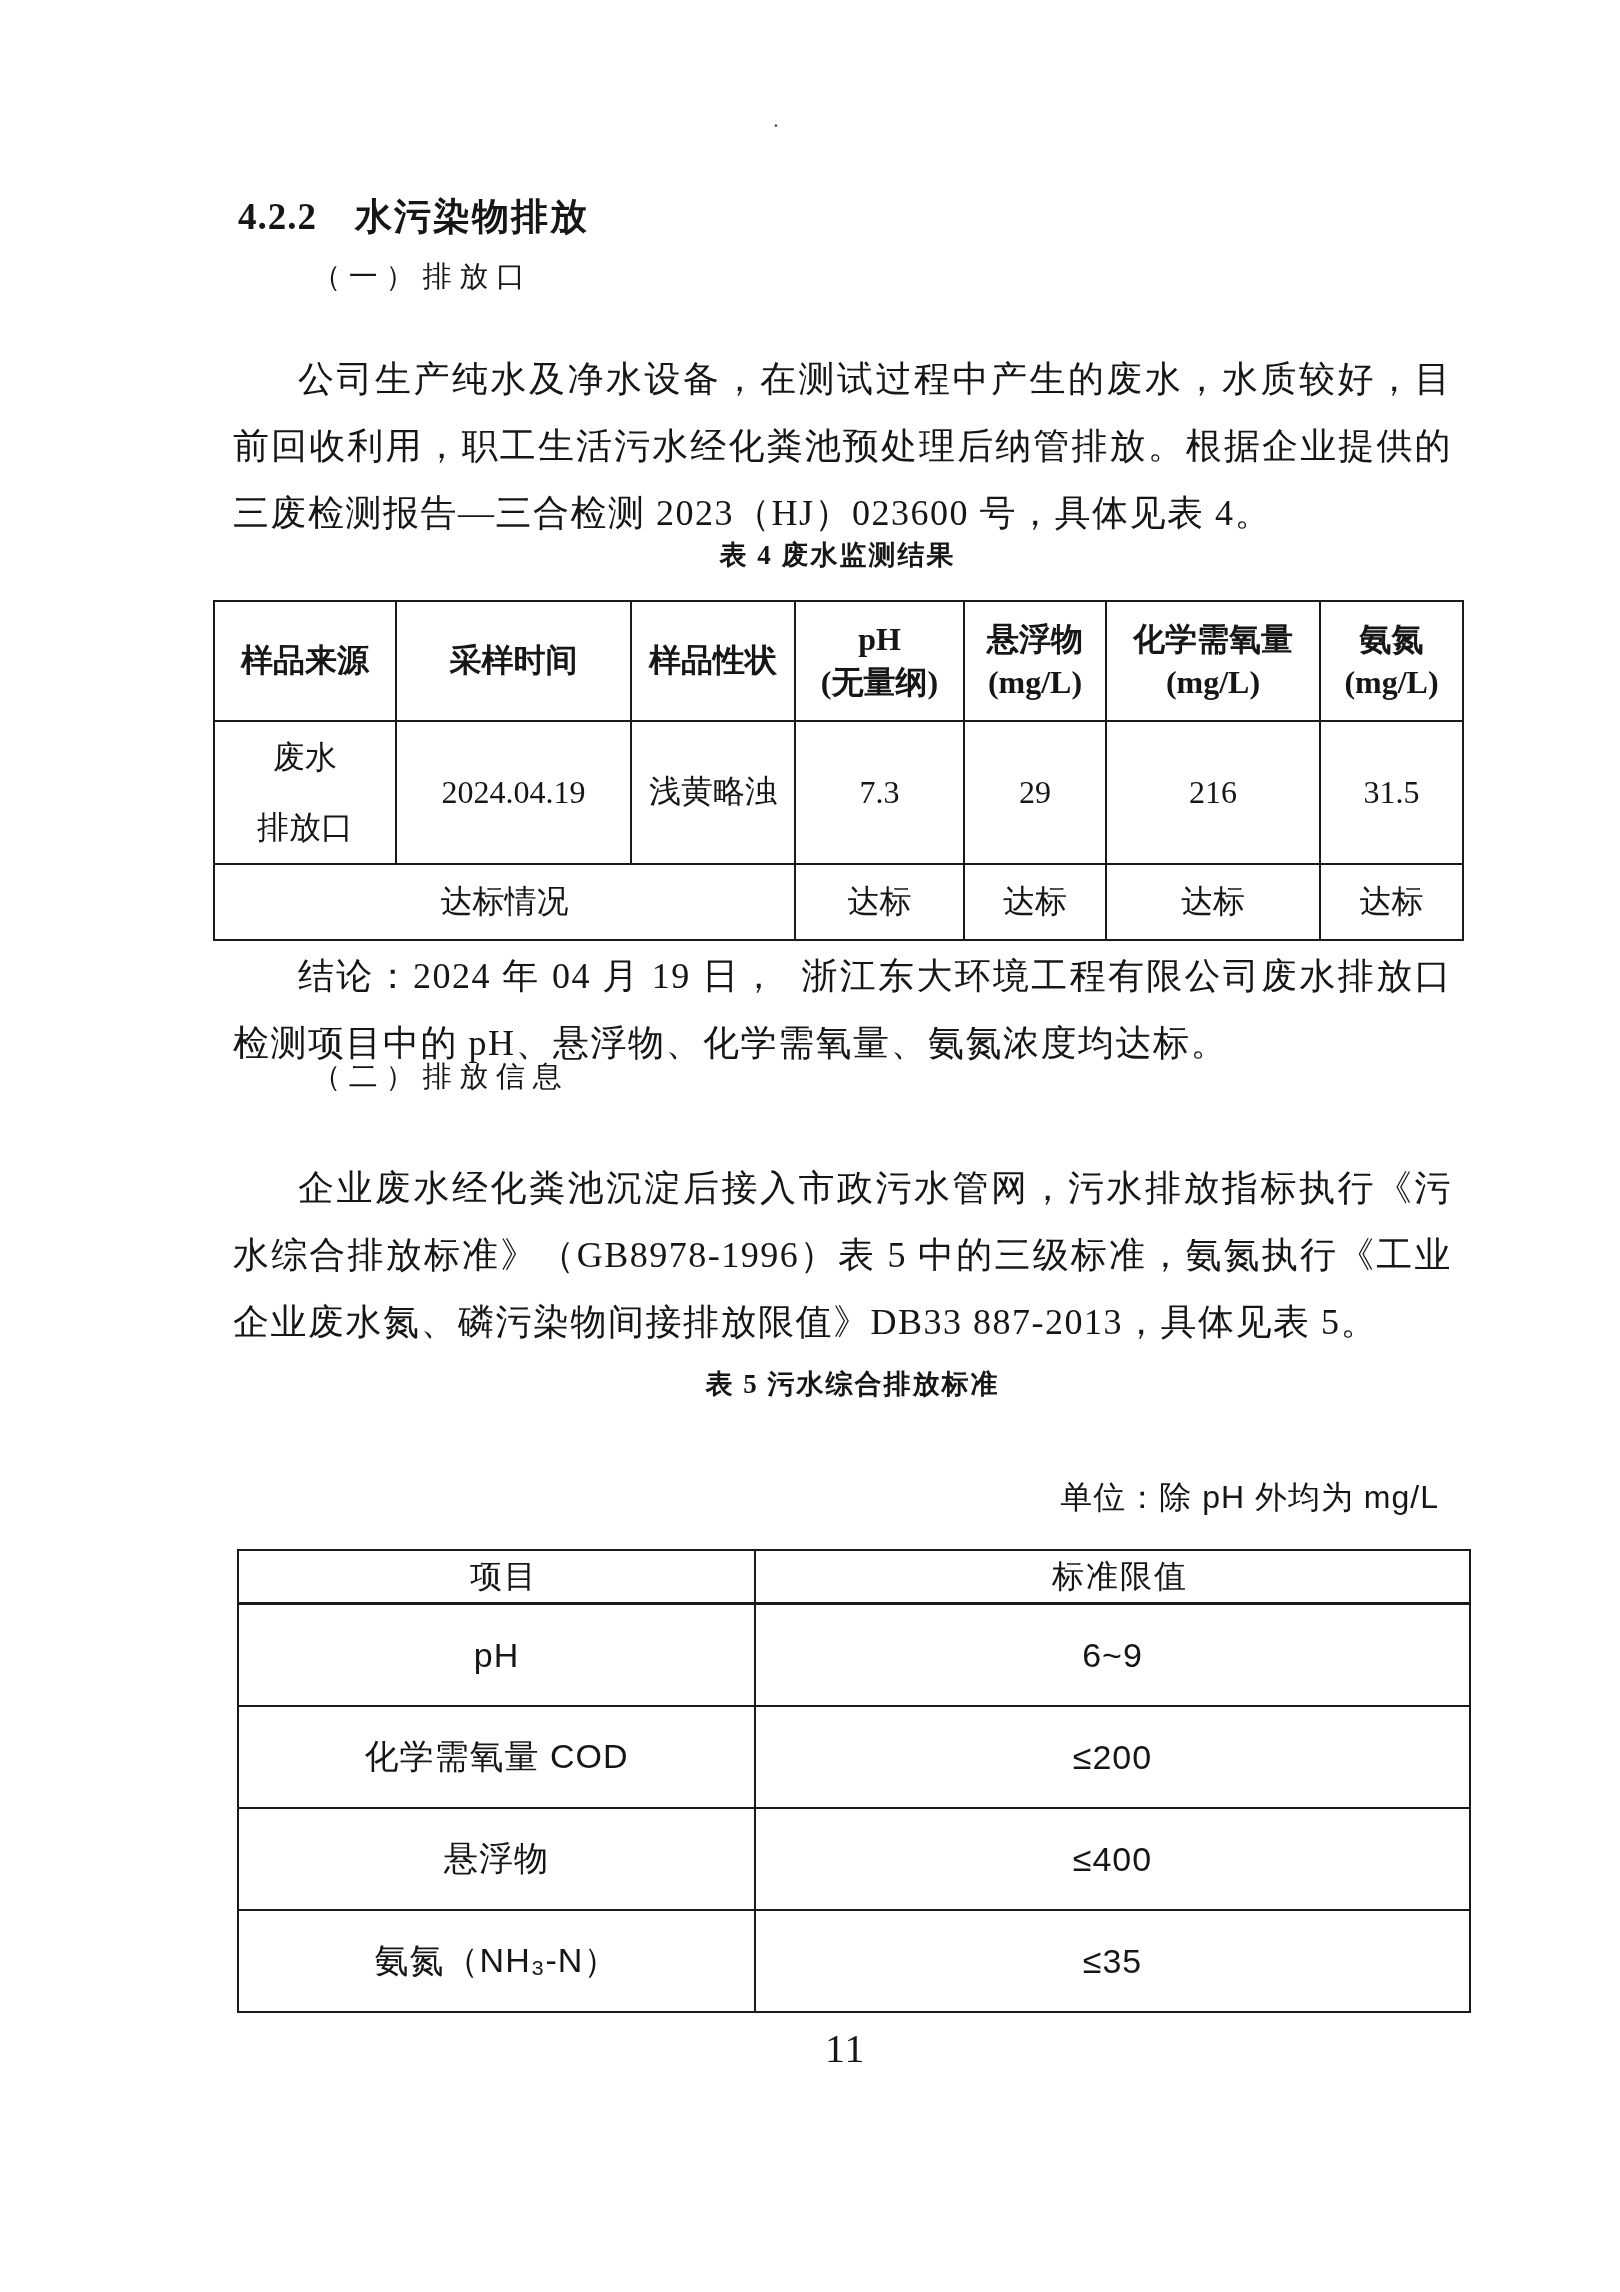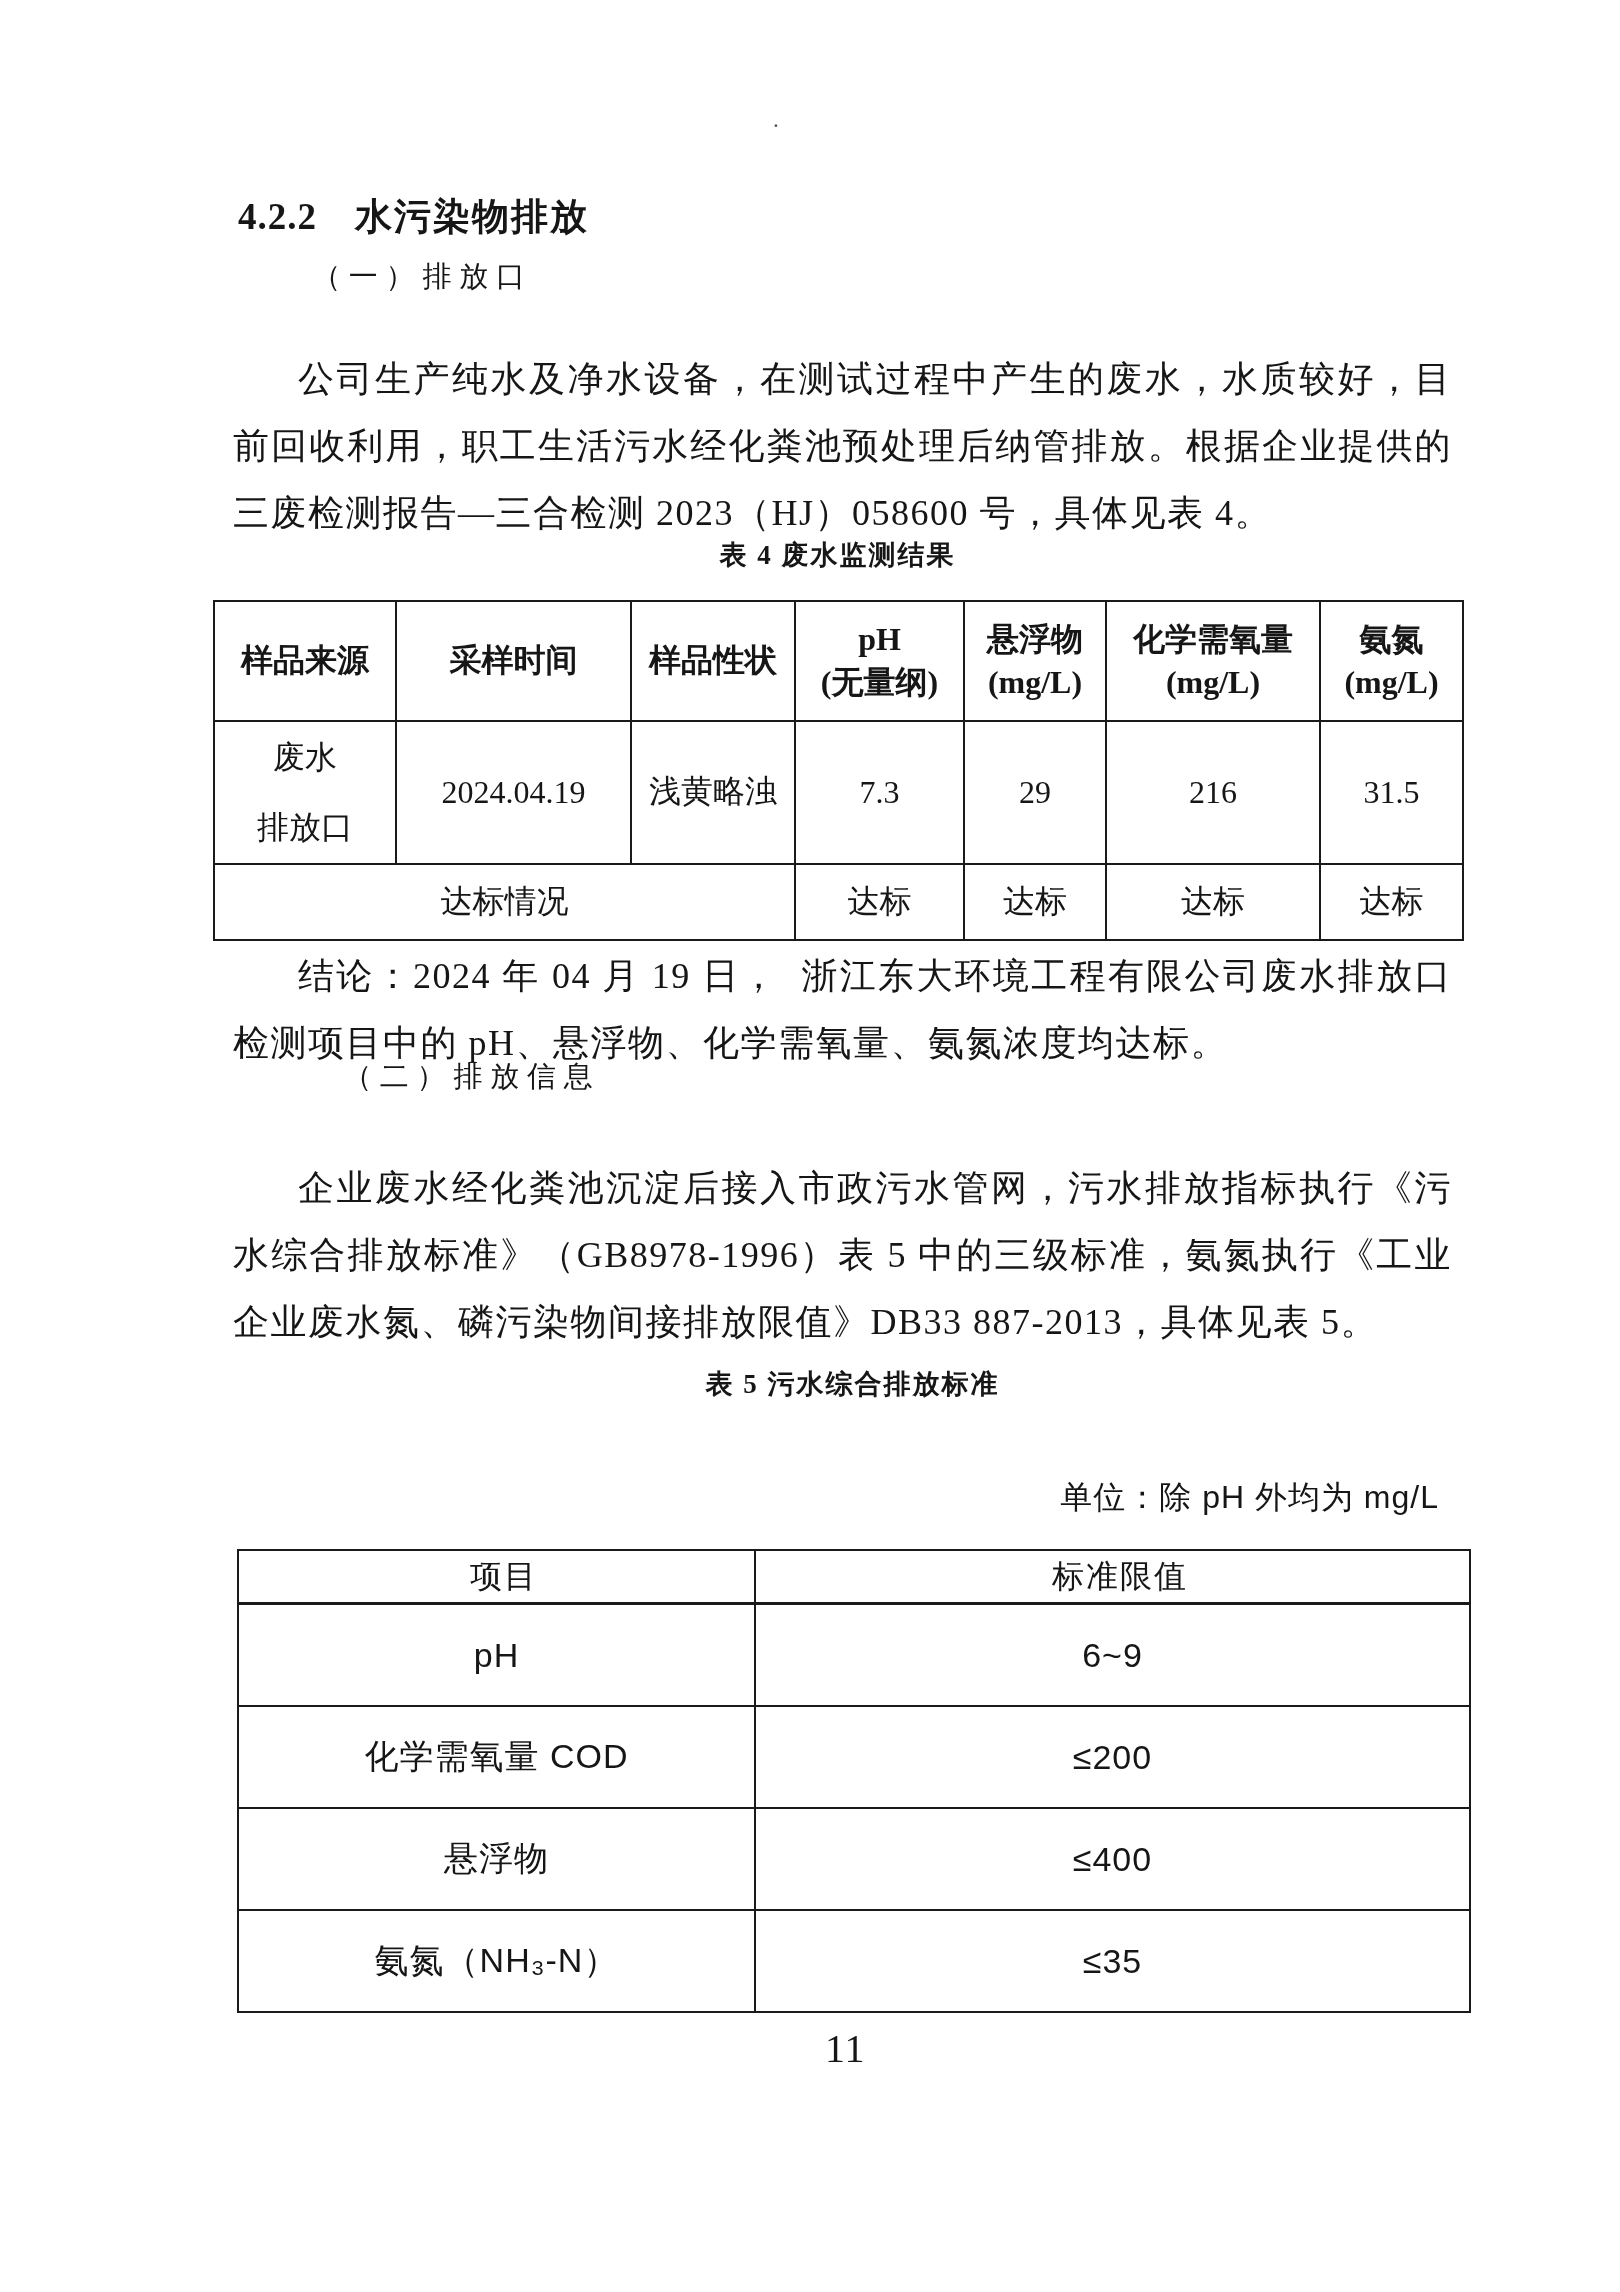--- a/index.html
+++ b/index.html
@@ -26,21 +26,21 @@
     font-size: 37px; font-weight: bold; white-space: nowrap;
   }
   .heading .num { margin-right: 38px; letter-spacing: 1px; }
   .heading .ttl { letter-spacing: 2px; }
 
   .sub {
     position: absolute; left: 312px;
     font-size: 29px; letter-spacing: 7.8px; white-space: nowrap;
   }
   #sub1 { top: 257px; }
-  #sub2 { top: 1057px; margin-left: 31px; }
+  #sub2 { top: 1057px; }
 
   .para {
     position: absolute; left: 233px; width: 1219px;
     font-size: 36px; line-height: 67px;
     letter-spacing: 1.5px;
     text-align: justify;
     text-indent: 65px;
     white-space: pre-wrap;
   }
   #para1 { top: 310px; }
@@ -118,21 +118,21 @@
 <div class="page">
 
   <span class="artifact-dot">.</span>
 
   <div class="heading">
     <span class="num">4.2.2</span><span class="ttl">水污染物排放</span>
   </div>
 
   <div class="sub" id="sub1">（一）排放口</div>
 
-  <p class="para" id="para1">公司生产纯水及净水设备，在测试过程中产生的废水，水质较好，目前回收利用，职工生活污水经化粪池预处理后纳管排放。根据企业提供的三废检测报告—三合检测 2023（HJ）058600 号，具体见表 4。</p>
+  <p class="para" id="para1">公司生产纯水及净水设备，在测试过程中产生的废水，水质较好，目前回收利用，职工生活污水经化粪池预处理后纳管排放。根据企业提供的三废检测报告—三合检测 2023（HJ）023600 号，具体见表 4。</p>
 
   <div class="tbl-title" id="t4-title">表 4 废水监测结果</div>
 
   <table id="table4">
     <colgroup>
       <col style="width:182px">
         <col style="width:235px">
         <col style="width:164px">
       <col style="width:169px">
         <col style="width:142px">

